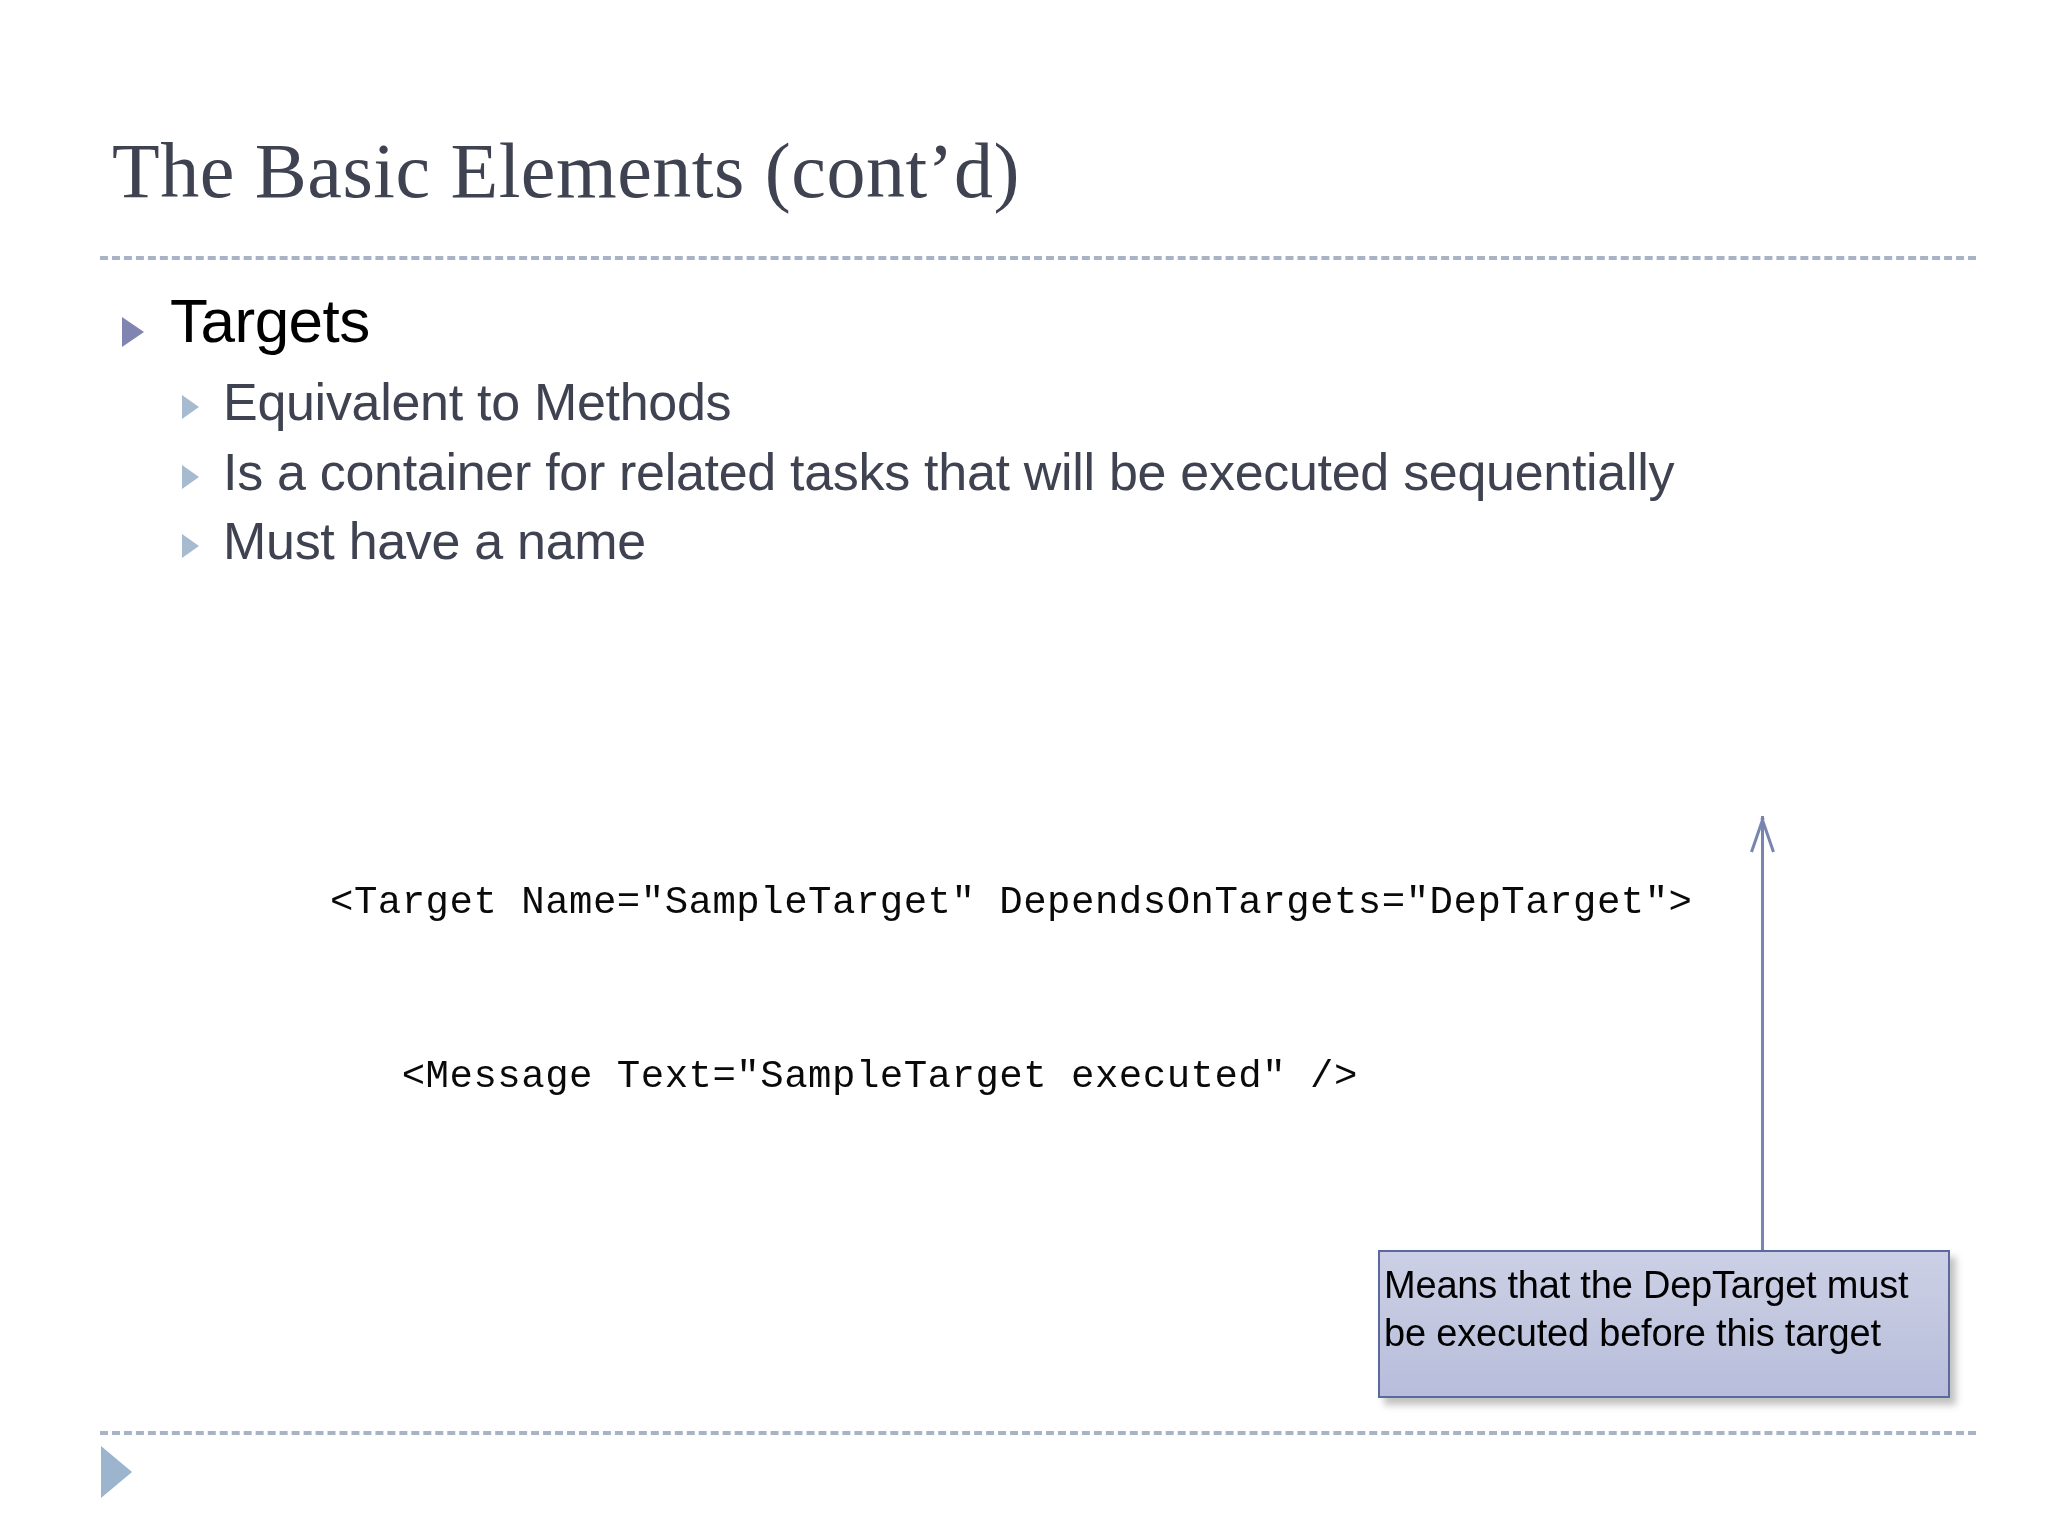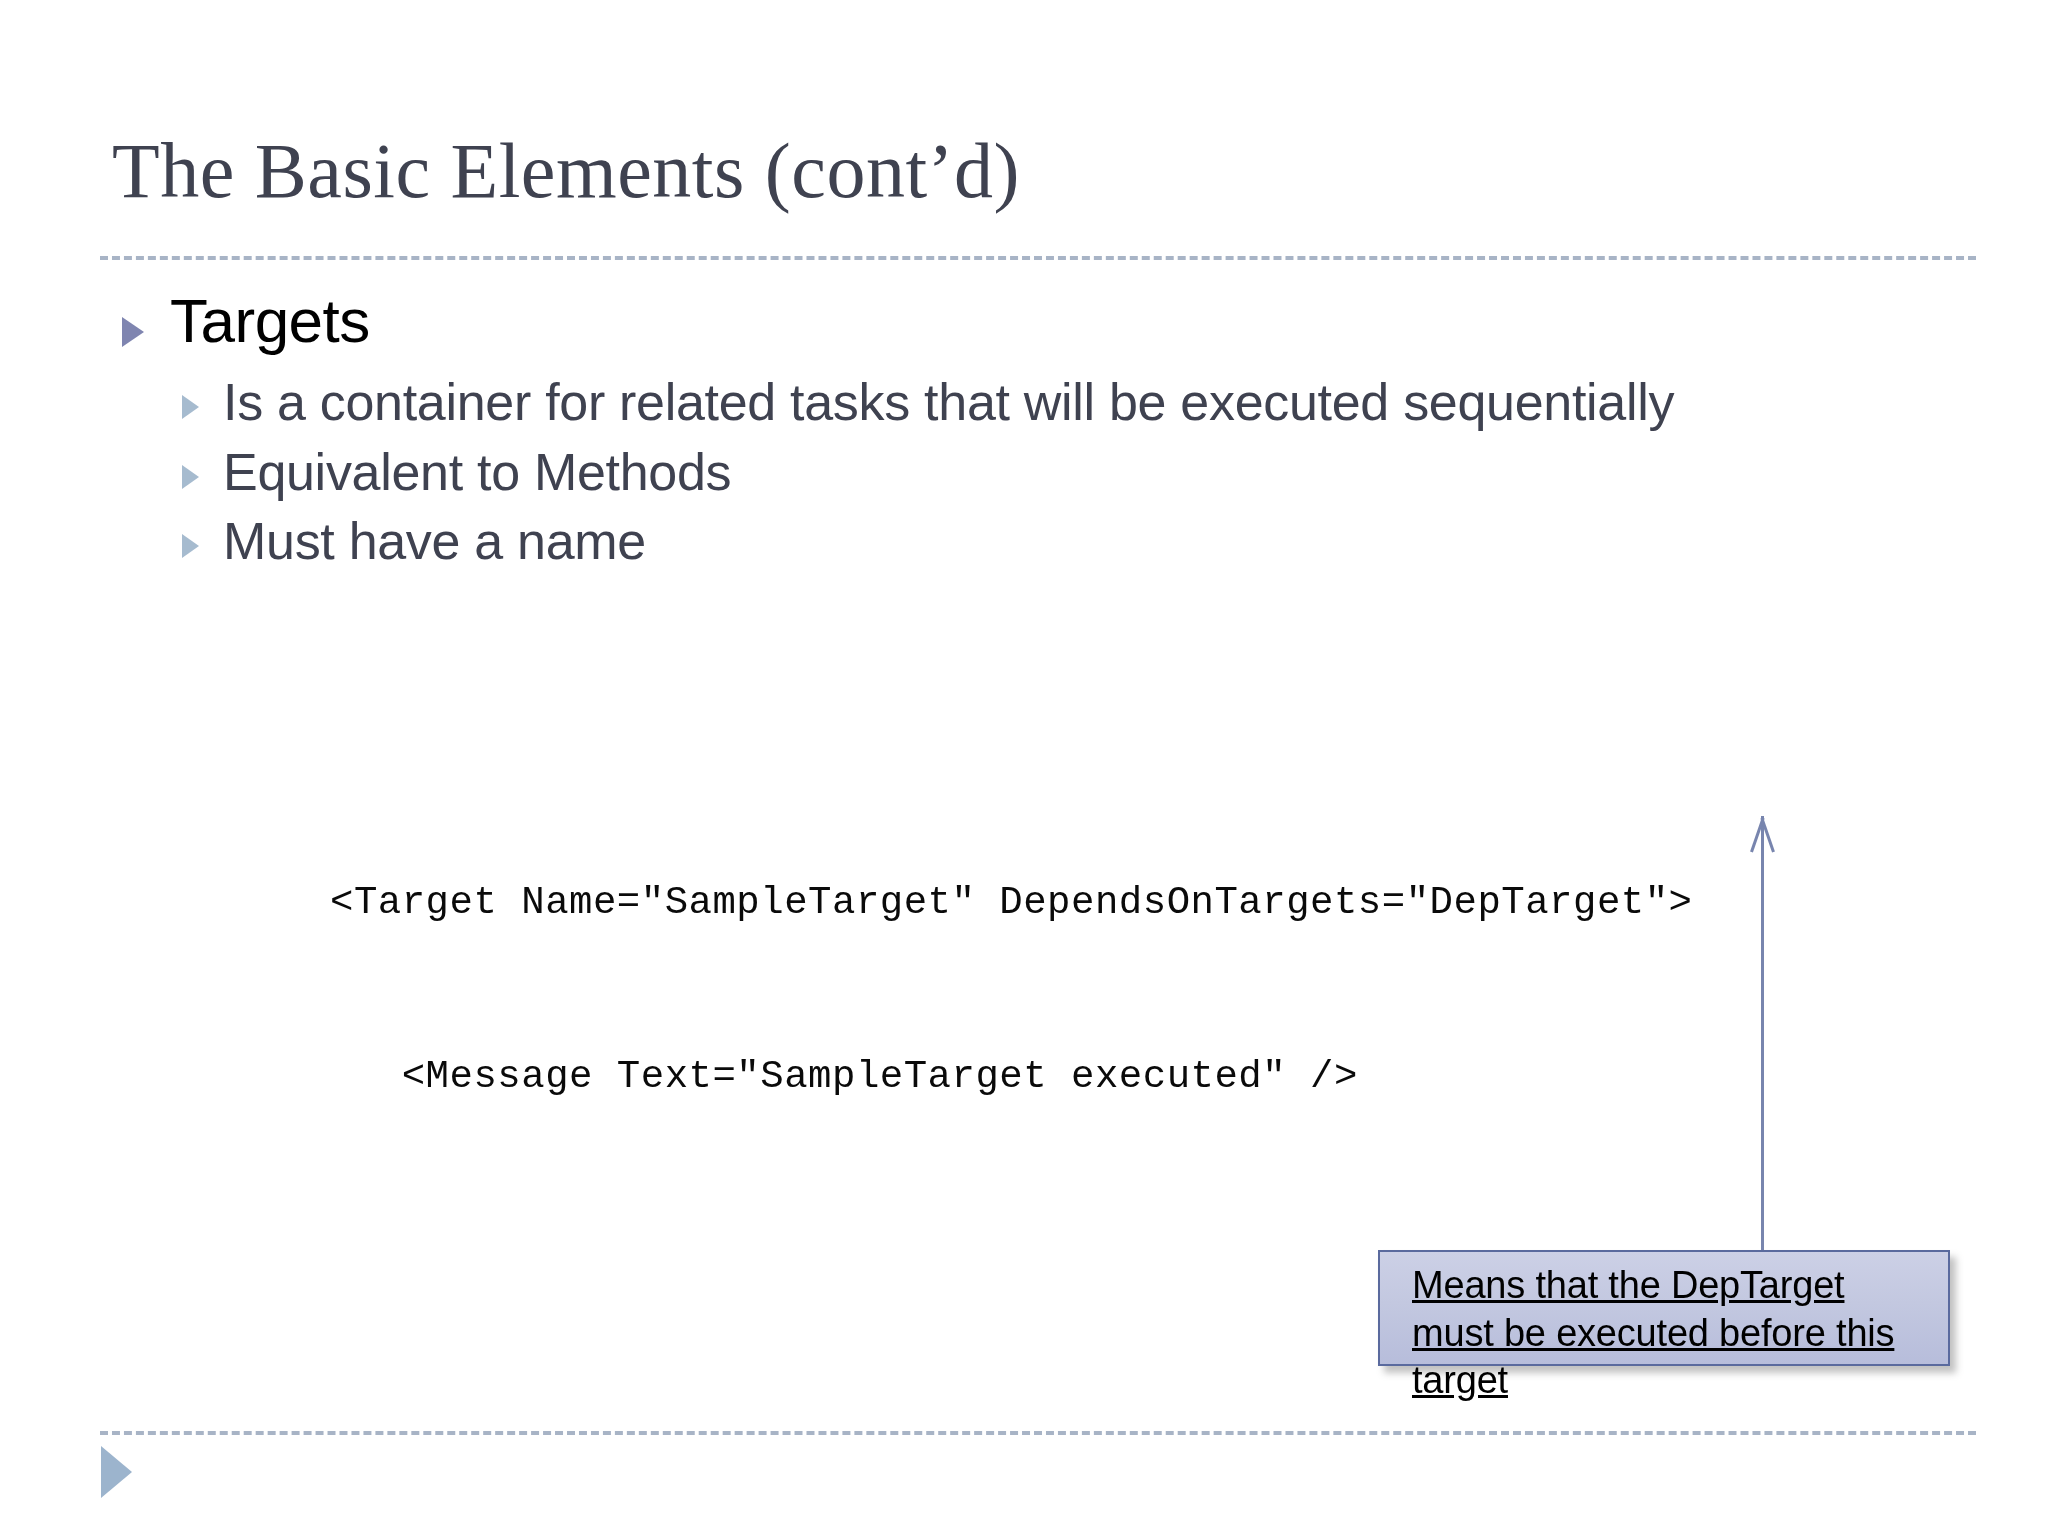--- a/index.html
+++ b/index.html
@@ -157,28 +157,27 @@
     background: #7885ae;
   }
   .arrow::before { left: -11px; transform-origin: bottom center; transform: rotate(19deg); }
   .arrow::after  { left: 11px;  transform-origin: bottom center; transform: rotate(-19deg); }
 
   .callout {
     position: absolute;
     left: 1378px;
     top: 1250px;
     width: 572px;
-    height: 116px;
+    height: 148px;
     box-sizing: border-box;
     background: linear-gradient(180deg, #ccd0e6 0%, #c3c8e0 45%, #b7bddb 100%);
     border: 2px solid #5a6a9e;
     box-shadow: 6px 7px 7px rgba(120,120,120,0.45);
-    padding: 10px 16px 0 32px;
+    padding: 10px 16px 0 4px;
     overflow: visible;
-    text-decoration: underline;
   }
   .callout .ctext {
     font-size: 38px;
     line-height: 1.25;
     color: #000000;
     letter-spacing: -0.2px;
   }
 </style>
 </head>
 <body>
@@ -193,26 +192,26 @@
 
     <div class="l1">
       <span class="marker"></span>
       <span class="text">Targets</span>
     </div>
 
     <div class="l2wrap">
 
       <div class="l2">
         <span class="marker"></span>
-        <span class="text">Is a container for related tasks that will be executed sequentially</span>
+        <span class="text">Equivalent to Methods</span>
       </div>
 
       <div class="l2">
         <span class="marker"></span>
-        <span class="text">Equivalent to Methods</span>
+        <span class="text">Is a container for related tasks that will be executed sequentially</span>
       </div>
 
       <div class="l2">
         <span class="marker"></span>
         <span class="text">Must have a name</span>
       </div>
 
     </div>
   </div>
 

